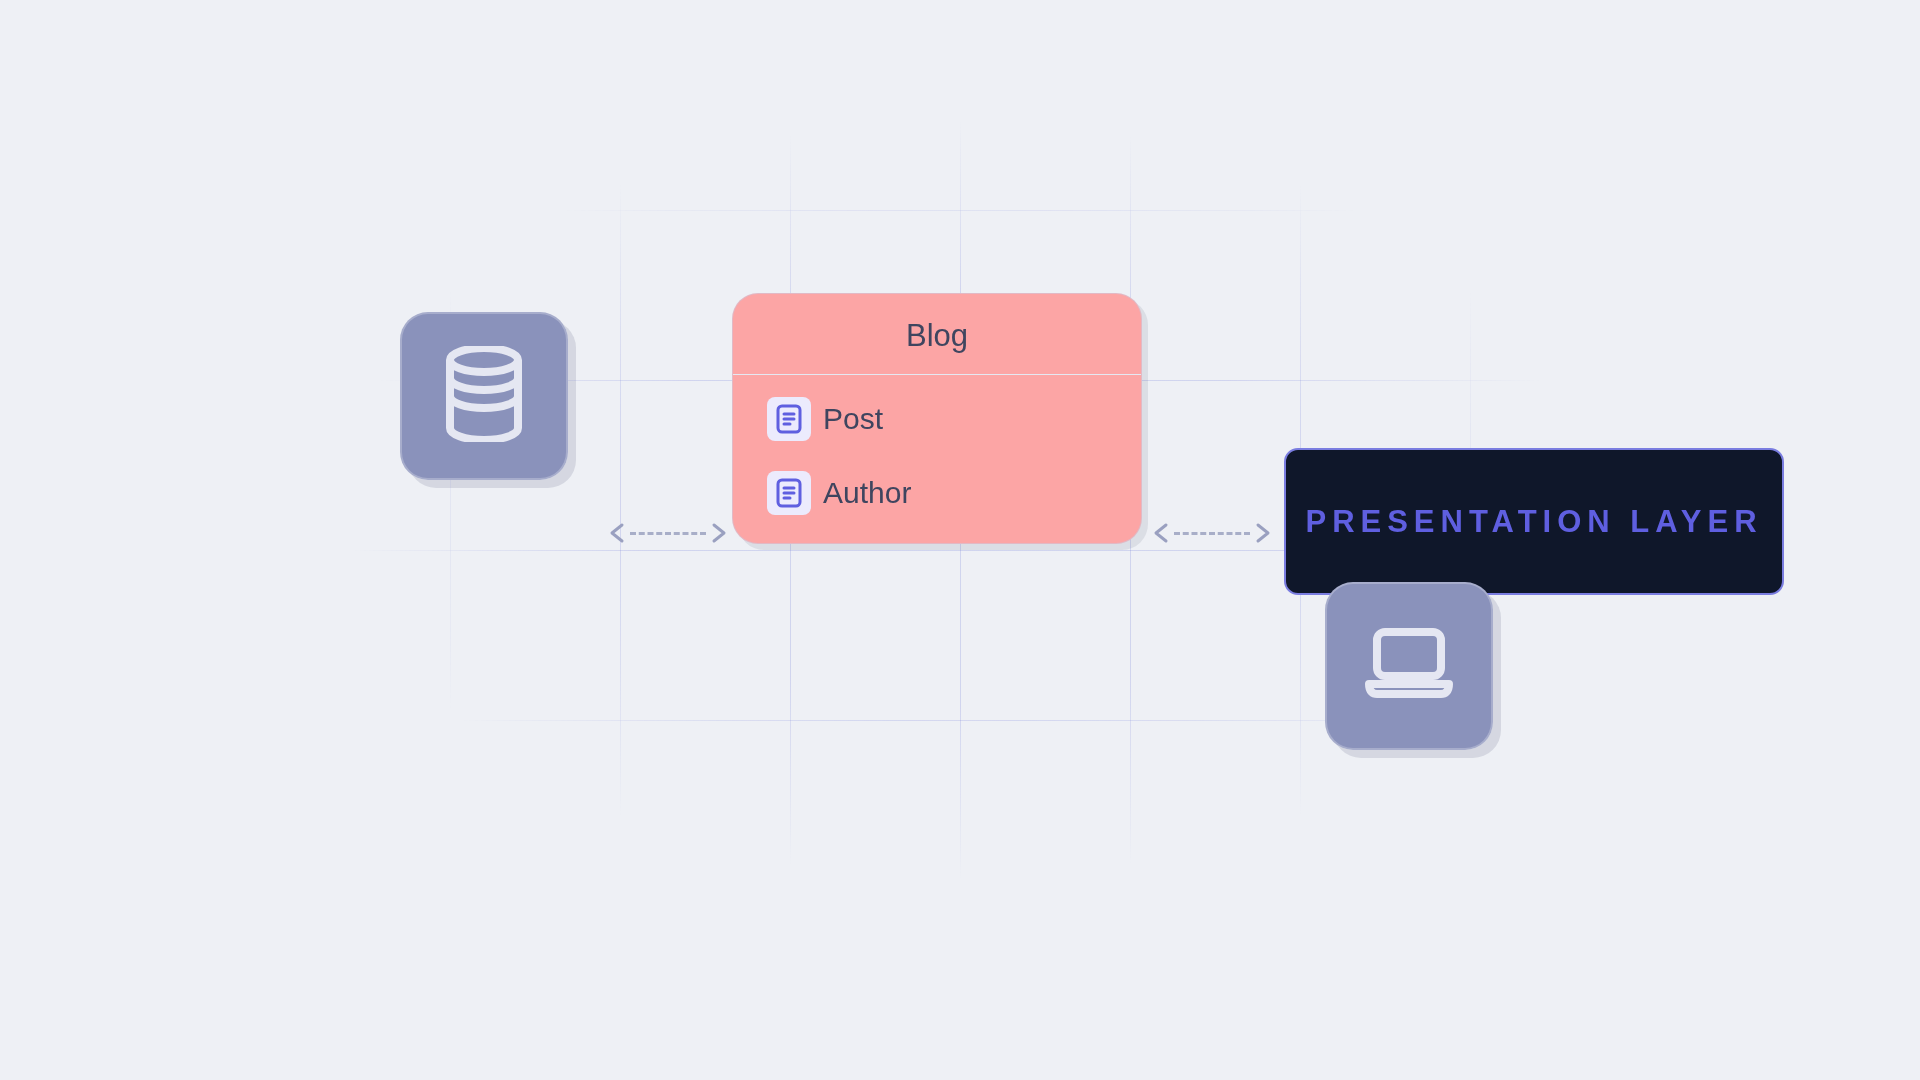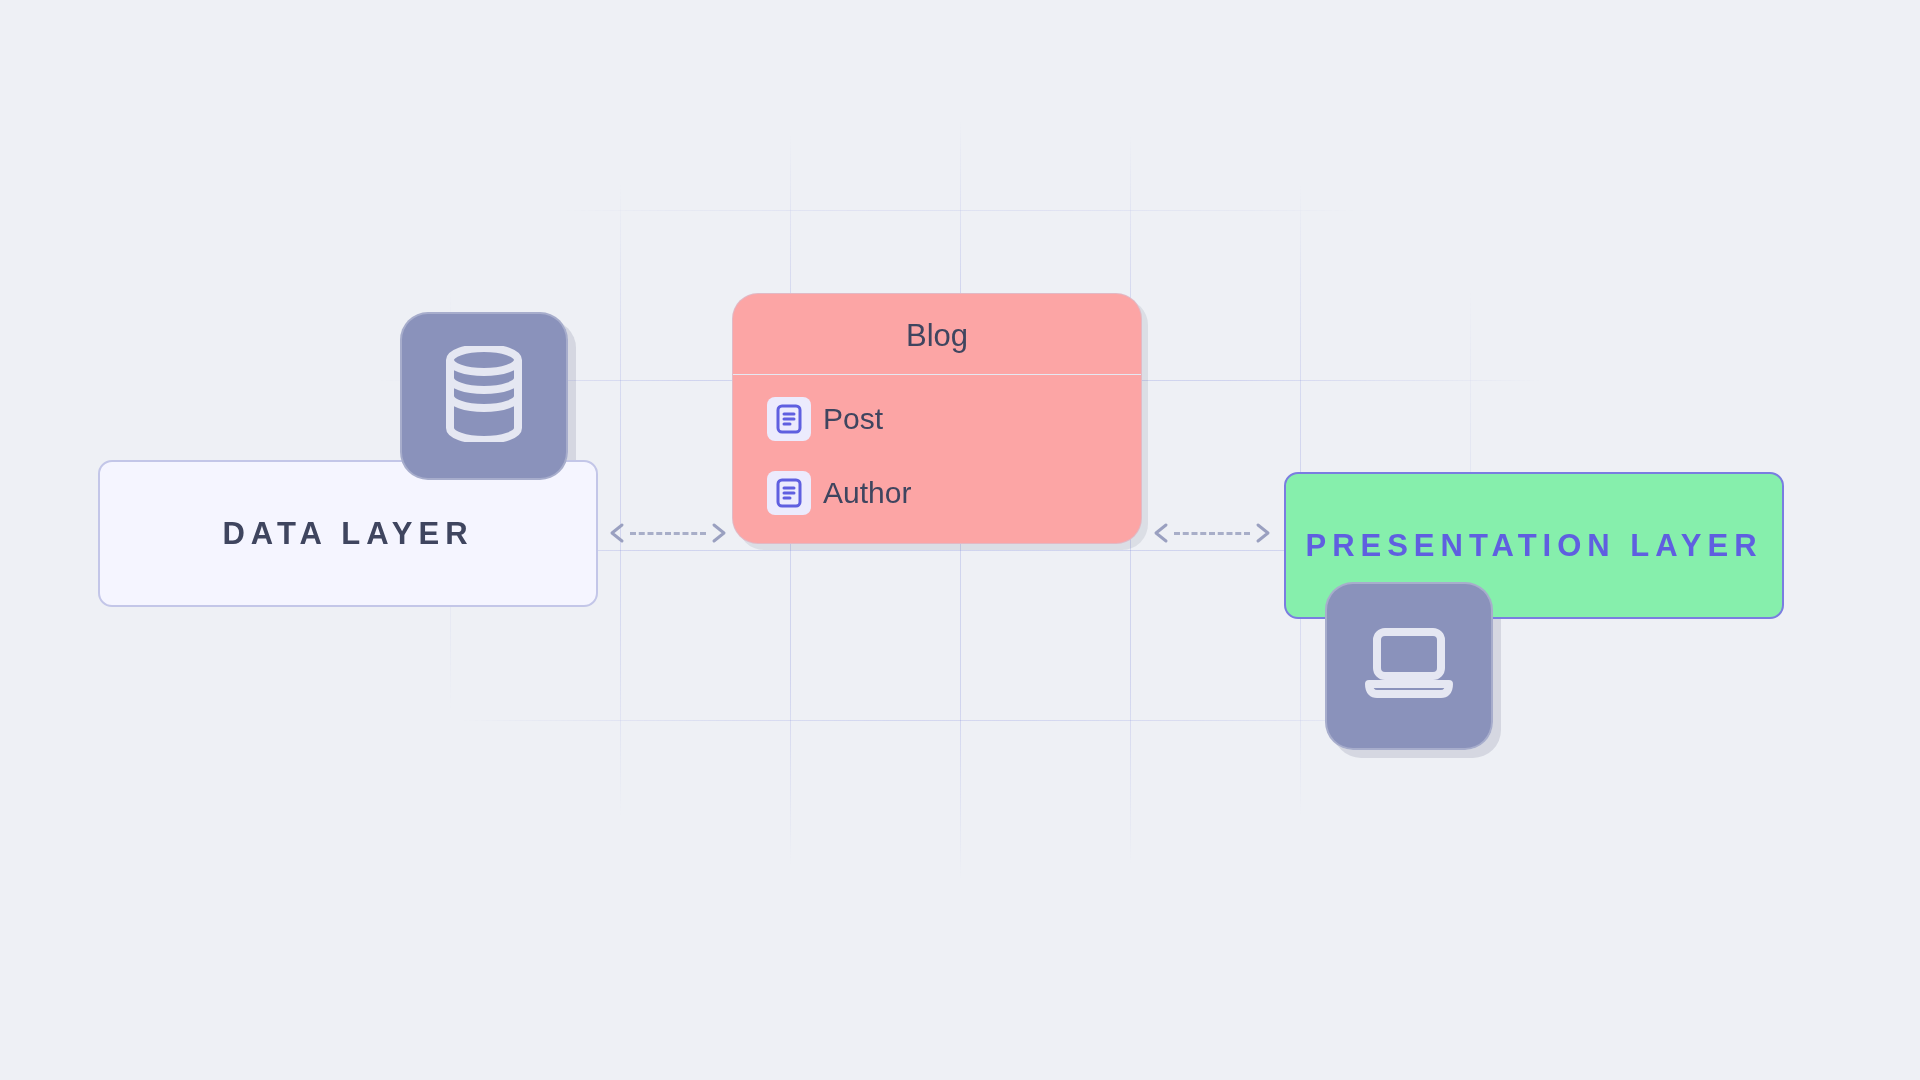--- a/index.html
+++ b/index.html
@@ -43,24 +43,24 @@
       left: 98px;
       top: 460px;
       width: 500px;
       height: 147px;
       background: #f5f5ff;
       border: 2px solid #c3c6e8;
       color: #3f455f;
     }
     .presentation-layer {
       left: 1284px;
-      top: 472px;
+      top: 448px;
       width: 500px;
       height: 147px;
-      background: #86efac;
+      background: #0f172a;
       border: 2px solid #7a7de0;
       color: #5f5fe0;
     }
     
     .icon-tile {
       position: absolute;
       width: 168px;
       height: 168px;
       border-radius: 28px;
       background: #8a92bb;
@@ -141,23 +141,20 @@
     }
     .arrow-svg { width: 18px; height: 24px; }
   </style>
 </head>
 <body>
 
 <div class="grid-bg"></div>
 
 <div class="diagram">
 
-  <div class="layer-box data-layer">
-    <span>DATA LAYER</span>
-  </div>
 
   <div class="icon-tile db-icon-tile">
     <span>
       <svg width="84" height="96" viewBox="0 0 84 96" fill="none">
         <ellipse cx="42" cy="14" rx="34" ry="12" stroke="#e5e7f2" stroke-width="8" fill="none"></ellipse>
         <path d="M8 14 V50 C8 56.6 23.2 62 42 62 C60.8 62 76 56.6 76 50 V14" stroke="#e5e7f2" stroke-width="8" fill="none"></path>
         <path d="M8 50 V82 C8 88.6 23.2 94 42 94 C60.8 94 76 88.6 76 82 V50" stroke="#e5e7f2" stroke-width="8" fill="none"></path>
         <path d="M8 32 C8 38.6 23.2 44 42 44 C60.8 44 76 38.6 76 32" stroke="#e5e7f2" stroke-width="8" fill="none"></path>
       </svg>
     </span>

